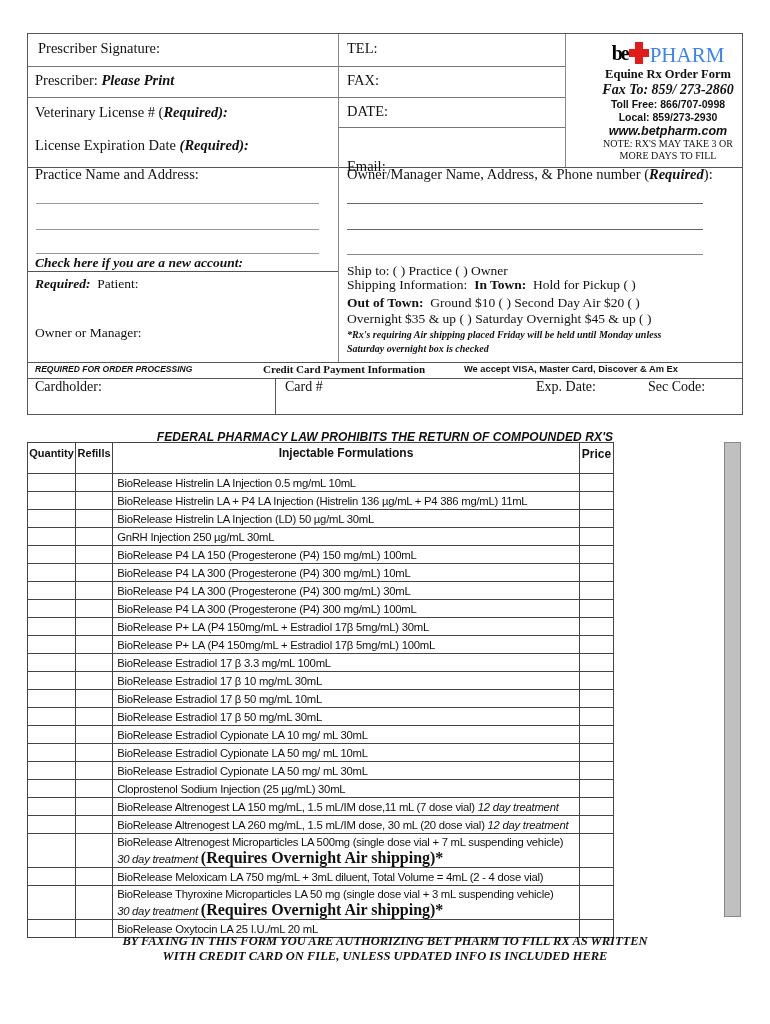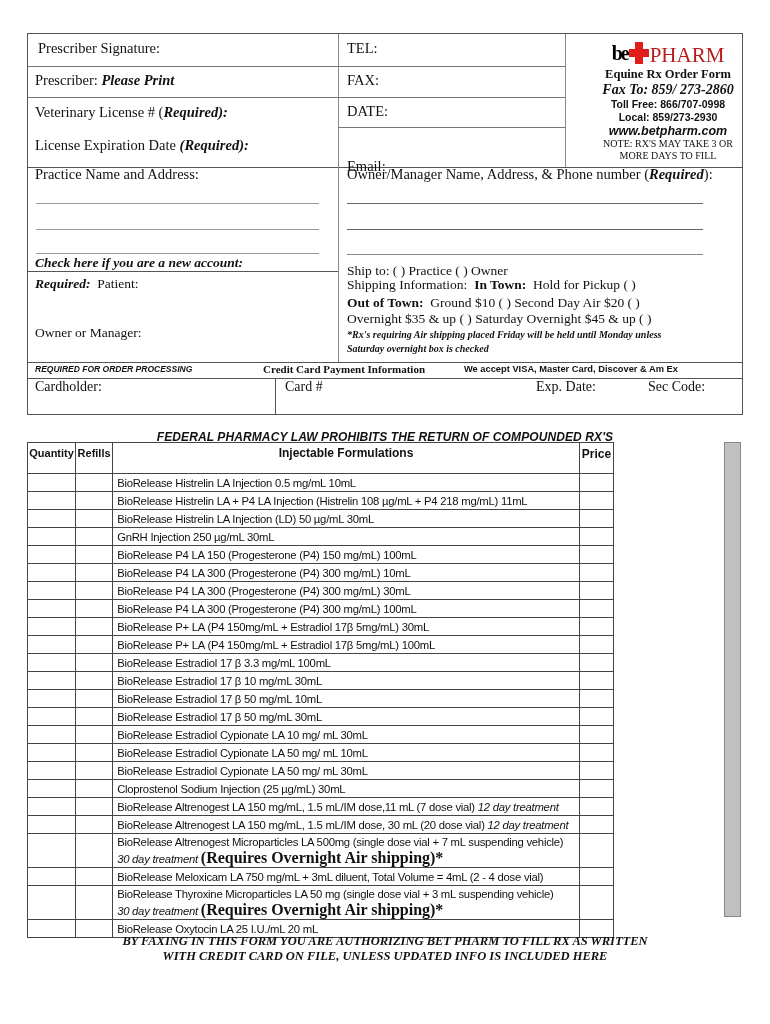--- a/index.html
+++ b/index.html
@@ -13,21 +13,21 @@
   .hdr .hline { position: absolute; height: 1px; background: #777; }
   .lbl { position: absolute; font-size: 14.5px; white-space: nowrap; }
   .lbl b i, .lbl i b { font-weight: bold; font-style: italic; }
 
   .logo { position: absolute; left: 566px; top: 4px; width: 148px; text-align: center; }
   .logo-mark { display: flex; align-items: flex-end; justify-content: center; height: 28px; }
   .logo-be { font-family: Liberation Serif, serif; font-weight: bold; font-size: 20px; letter-spacing: -2px; line-height: 26px; color: #000; }
   .logo-cross { position: relative; width: 20px; height: 22px; margin: 0 1px 2px 1px; }
   .logo-cross::before { content: ""; position: absolute; left: 6px; top: 0; width: 8px; height: 22px; background: #e21b1b; }
   .logo-cross::after { content: ""; position: absolute; left: 0; top: 7px; width: 20px; height: 8px; background: #e21b1b; }
-  .logo-pharm { font-family: "Liberation Serif", serif; font-size: 21px; line-height: 22px; color: #b91c1c; }
+  .logo-pharm { font-family: "Liberation Serif", serif; font-size: 21px; line-height: 22px; color: #3b82f6; }
   .logo .l1 { font-family: "Liberation Serif", serif; font-weight: bold; font-size: 12.5px; margin-top: 1px; }
   .logo .l2 { font-family: "Liberation Serif", serif; font-weight: bold; font-style: italic; font-size: 14px; }
   .logo .l3, .logo .l4 { font-family: "Liberation Sans", sans-serif; font-weight: bold; font-size: 10.5px; line-height: 13px; }
   .logo .l5 { font-family: "Liberation Sans", sans-serif; font-weight: bold; font-style: italic; font-size: 12.5px; line-height: 14px; }
   .logo .l6 { font-family: "Liberation Serif", serif; font-size: 10px; line-height: 12px; }
 
   
   .mid { left: 27px; top: 166px; width: 714px; height: 196px; border: 1px solid #555; border-top: none; }
   .uline { position: absolute; height: 1px; background: #999; }
 
@@ -171,21 +171,21 @@
   <tbody id="rx-body">
       <tr>
         <td></td>
         <td></td>
         <td class="form"><span>BioRelease Histrelin LA Injection  0.5 mg/mL   10mL</span></td>
         <td></td>
       </tr>
       <tr>
         <td></td>
         <td></td>
-        <td class="form"><span>BioRelease Histrelin LA + P4 LA Injection (Histrelin 108 µg/mL + P4 218 mg/mL) 11mL</span></td>
+        <td class="form"><span>BioRelease Histrelin LA + P4 LA Injection (Histrelin 136 µg/mL + P4 386 mg/mL) 11mL</span></td>
         <td></td>
       </tr>
       <tr>
         <td></td>
         <td></td>
         <td class="form"><span>BioRelease Histrelin LA Injection (LD) 50 µg/mL  30mL</span></td>
         <td></td>
       </tr>
       <tr>
         <td></td>
@@ -279,21 +279,21 @@
       </tr>
       <tr>
         <td></td>
         <td></td>
         <td class="form"><span>BioRelease Altrenogest LA 150 mg/mL, 1.5 mL/IM dose,11 mL (7 dose vial)    </span><span class="it">12 day treatment</span></td>
         <td></td>
       </tr>
       <tr>
         <td></td>
         <td></td>
-        <td class="form"><span>BioRelease Altrenogest LA 150 mg/mL, 1.5 mL/IM dose, 30 mL (20 dose vial) </span><span class="it">12 day treatment</span></td>
+        <td class="form"><span>BioRelease Altrenogest LA 260 mg/mL, 1.5 mL/IM dose, 30 mL (20 dose vial) </span><span class="it">12 day treatment</span></td>
         <td></td>
       </tr>
       <tr>
         <td></td>
         <td></td>
         <td class="form"><span>BioRelease Altrenogest Microparticles LA 500mg (single dose vial + 7 mL suspending vehicle)</span><br><span class="it">30 day treatment </span><span class="req">(Requires Overnight Air shipping)*</span></td>
         <td></td>
       </tr>
       <tr>
         <td></td>

